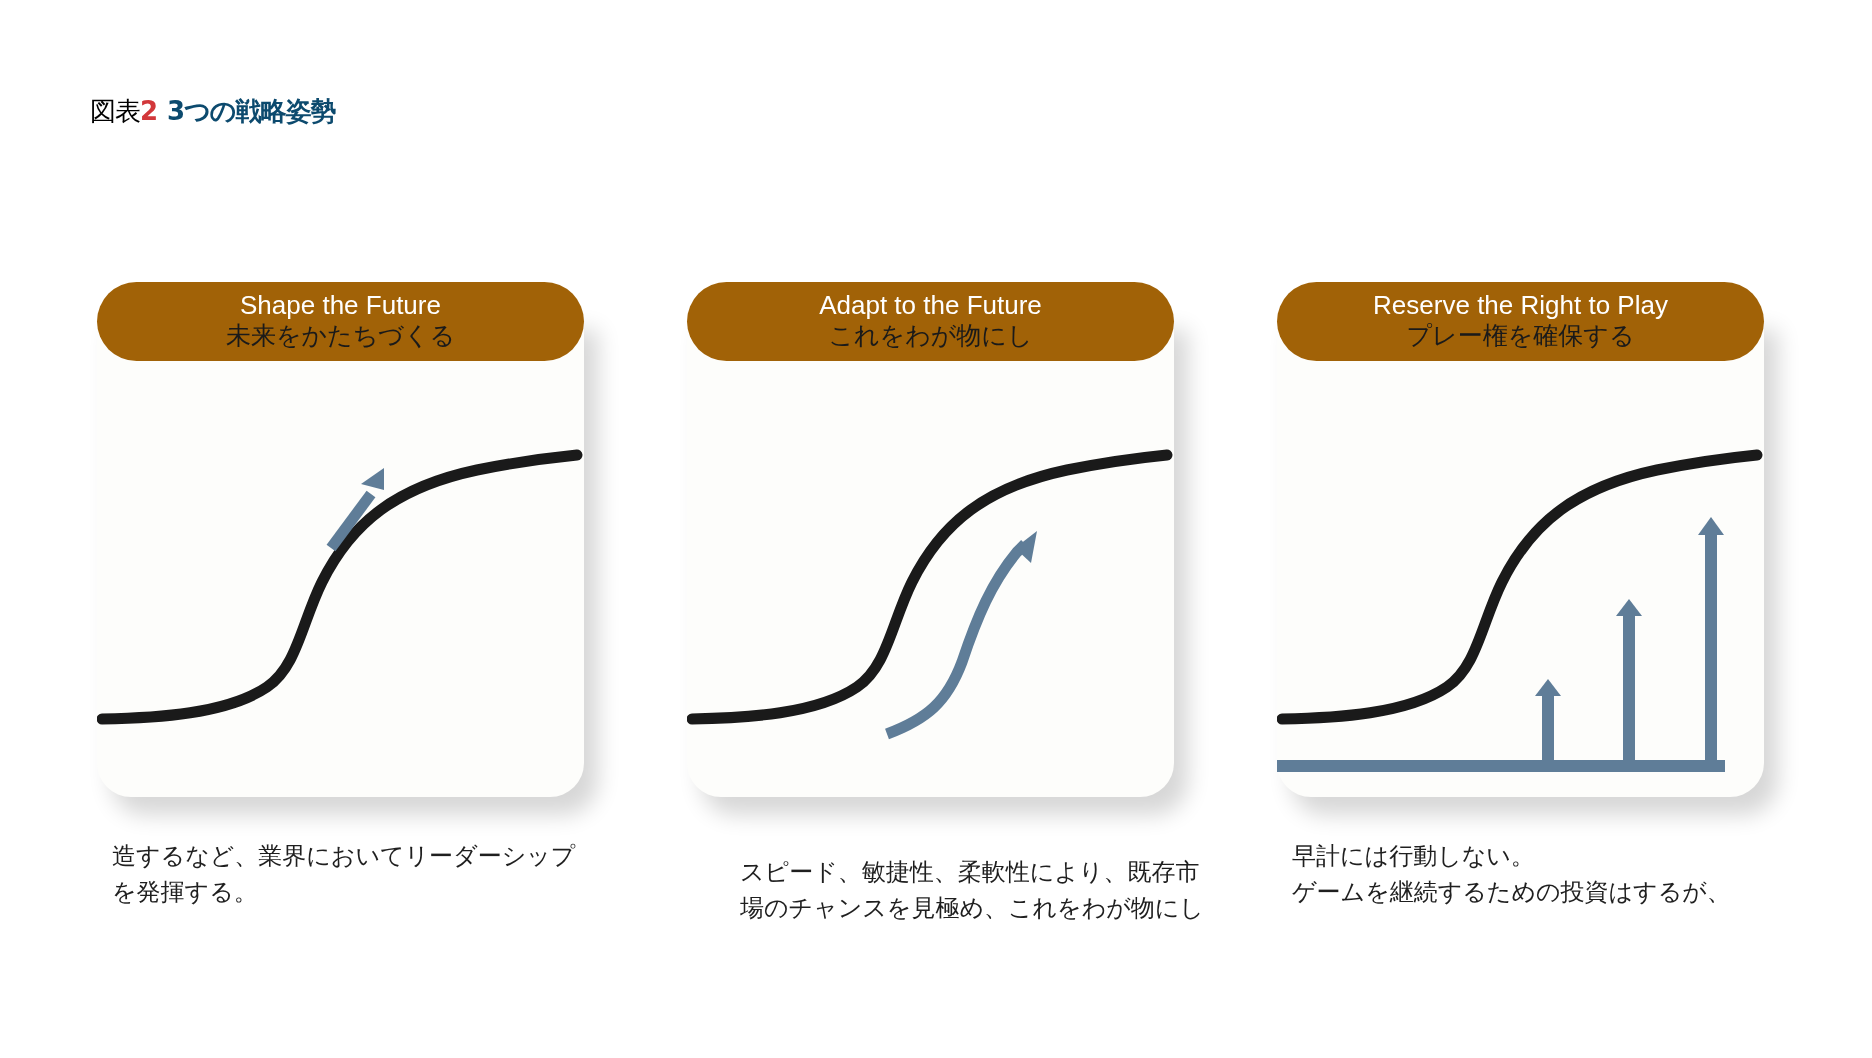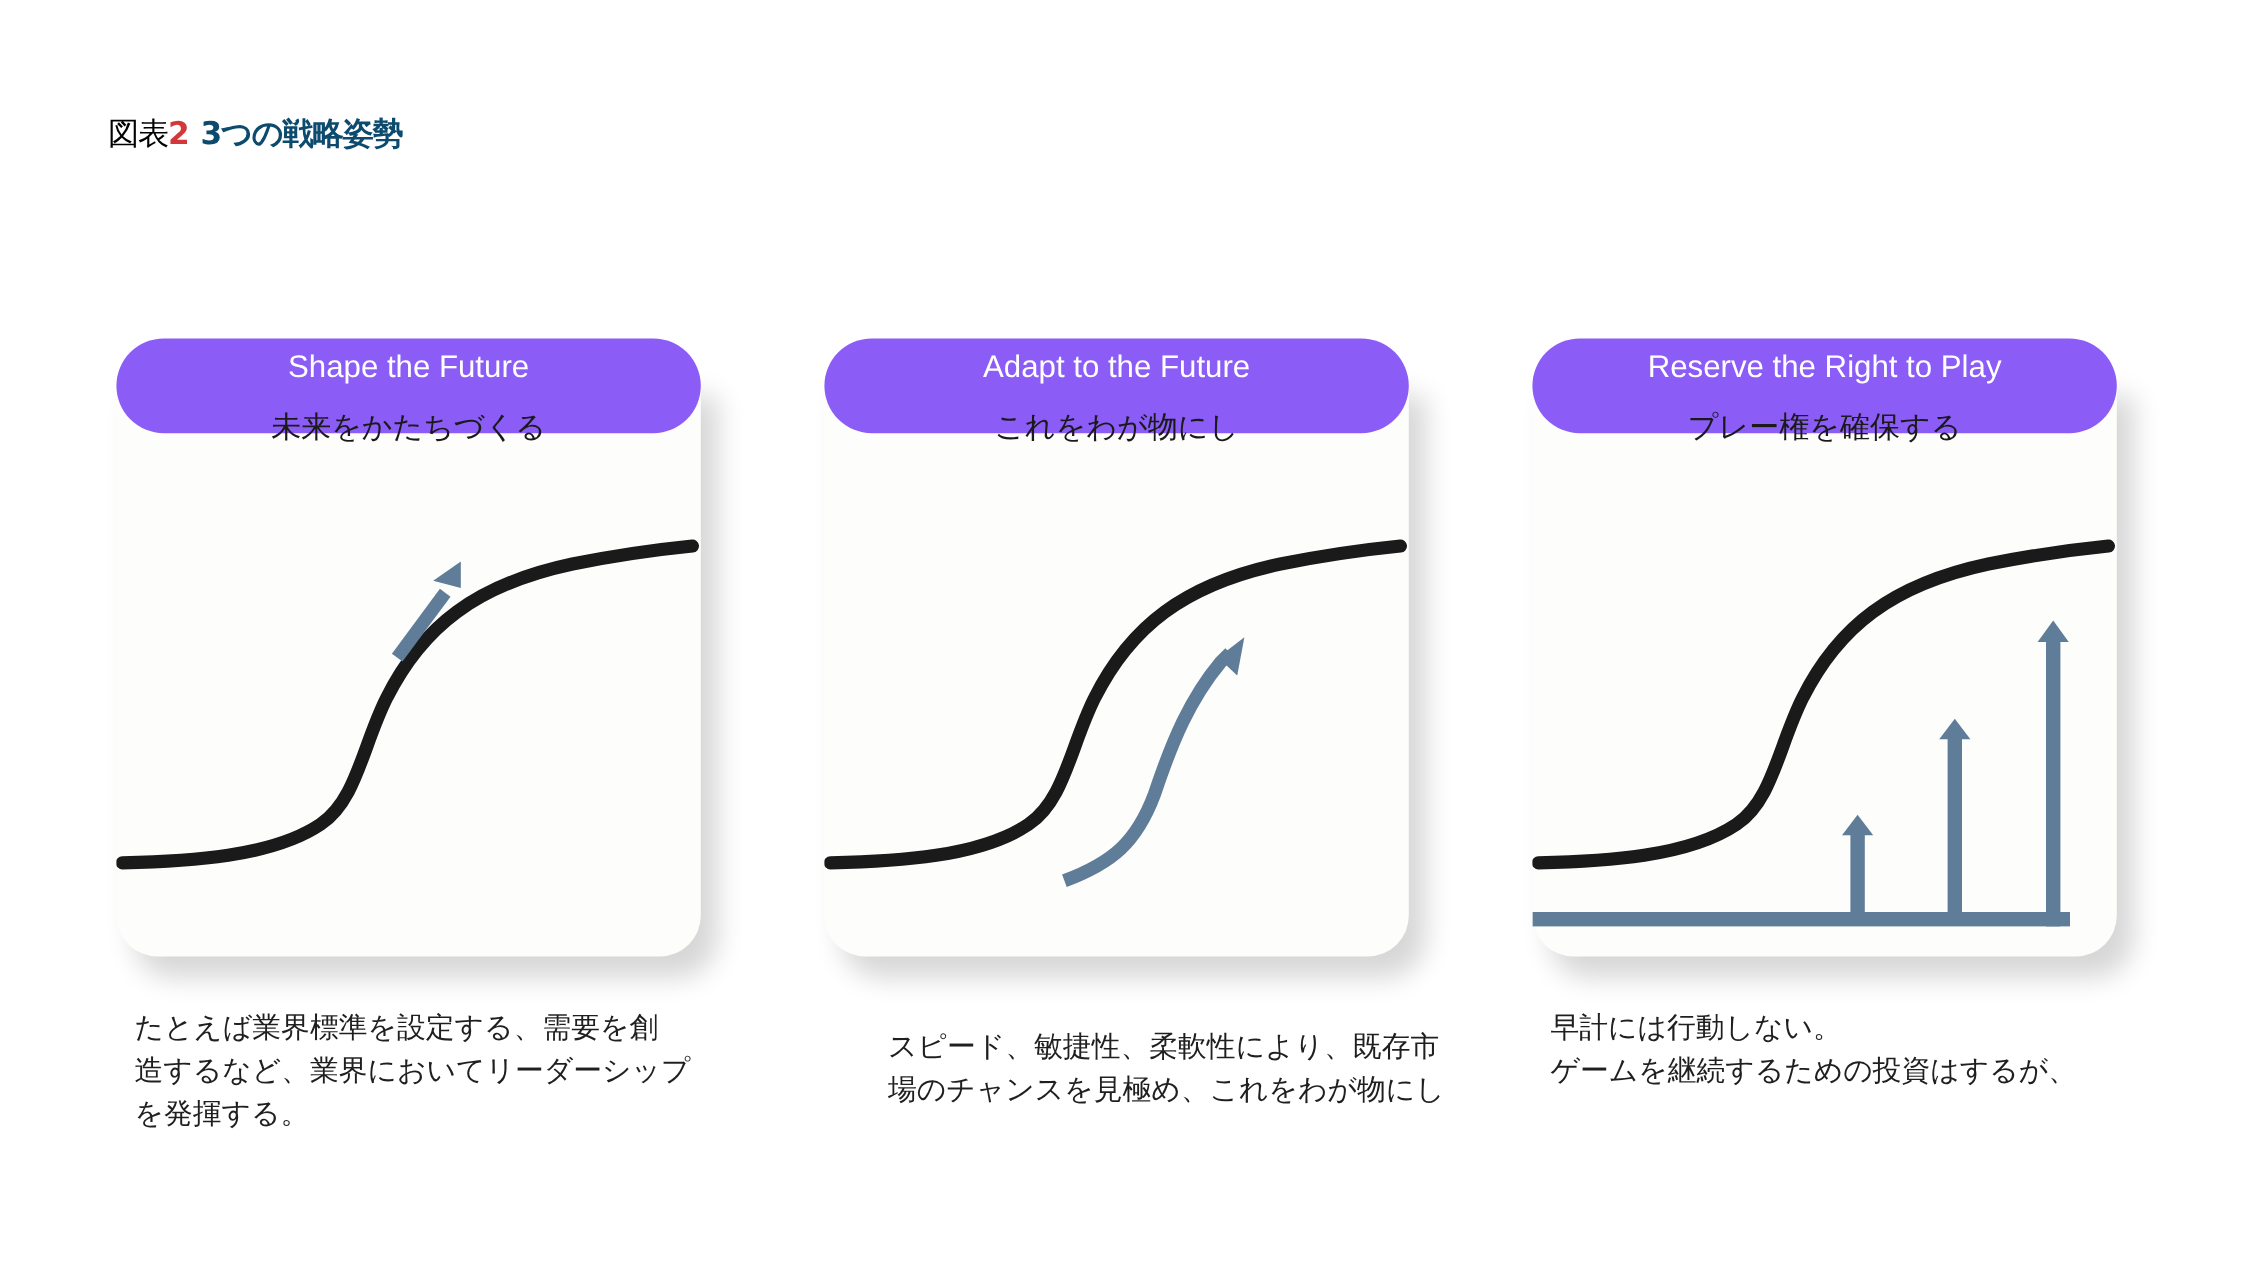--- a/index.html
+++ b/index.html
@@ -9,24 +9,24 @@
                letter-spacing:-1px; white-space:nowrap; }
   .fig-title .label { color:#000000; font-weight:normal; }
   .fig-title .num { color:#d2373a; font-weight:bold; margin-right:10px; }
   .fig-title .text { color:#0c4a6e; }
 
   .card { position:absolute; top:282px; width:487px; height:515px; }
   .card-body { position:absolute; left:0; top:30px; width:487px; height:485px;
                background:#fdfdfb; border-radius:0 0 34px 34px;
                box-shadow: 14px 18px 22px rgba(0,0,0,0.16); }
   .pill { position:absolute; left:0; top:0; width:487px; height:79px; border-radius:40px;
-          background:#8b5cf6; text-align:center; }
+          background:#a16207; text-align:center; }
   .pill .en { display:block; color:#ffffff; font-size:26px; line-height:30px; margin-top:8px;
               font-family:"Liberation Sans", sans-serif; }
-  .pill .ja { display:block; color:#1a1a1a; font-size:25px; line-height:32px;margin-top:20px; }
+  .pill .ja { display:block; color:#1a1a1a; font-size:25px; line-height:32px; }
   .card svg { position:absolute; left:0; top:0; }
 
   .desc { position:absolute; top:838px; width:480px; font-size:24px; line-height:36px;
           color:#1f1f1f; }
 </style>
 </head>
 <body>
 
 <div class="fig-title">
   <span class="label">図表</span><span class="num">2</span><span class="text">3つの戦略姿勢</span>
@@ -76,21 +76,20 @@
       <polygon points="421,253 447,253 434,235"></polygon>
     </g>
   </svg>
   <div class="pill">
     <span class="en">Reserve the Right to Play</span>
     <span class="ja">プレー権を確保する</span>
   </div>
 </div>
 
 <div class="desc" style="left:112px;">
-  <div>たとえば業界標準を設定する、需要を創</div>
   <div>造するなど、業界においてリーダーシップ</div>
   <div>を発揮する。</div>
 </div>
 <div class="desc" style="left:740px;margin-top:16px;">
   <div>スピード、敏捷性、柔軟性により、既存市</div>
   <div>場のチャンスを見極め、これをわが物にし</div>
 </div>
 <div class="desc" style="left:1292px;">
   <div>早計には行動しない。</div>
   <div>ゲームを継続するための投資はするが、</div>

